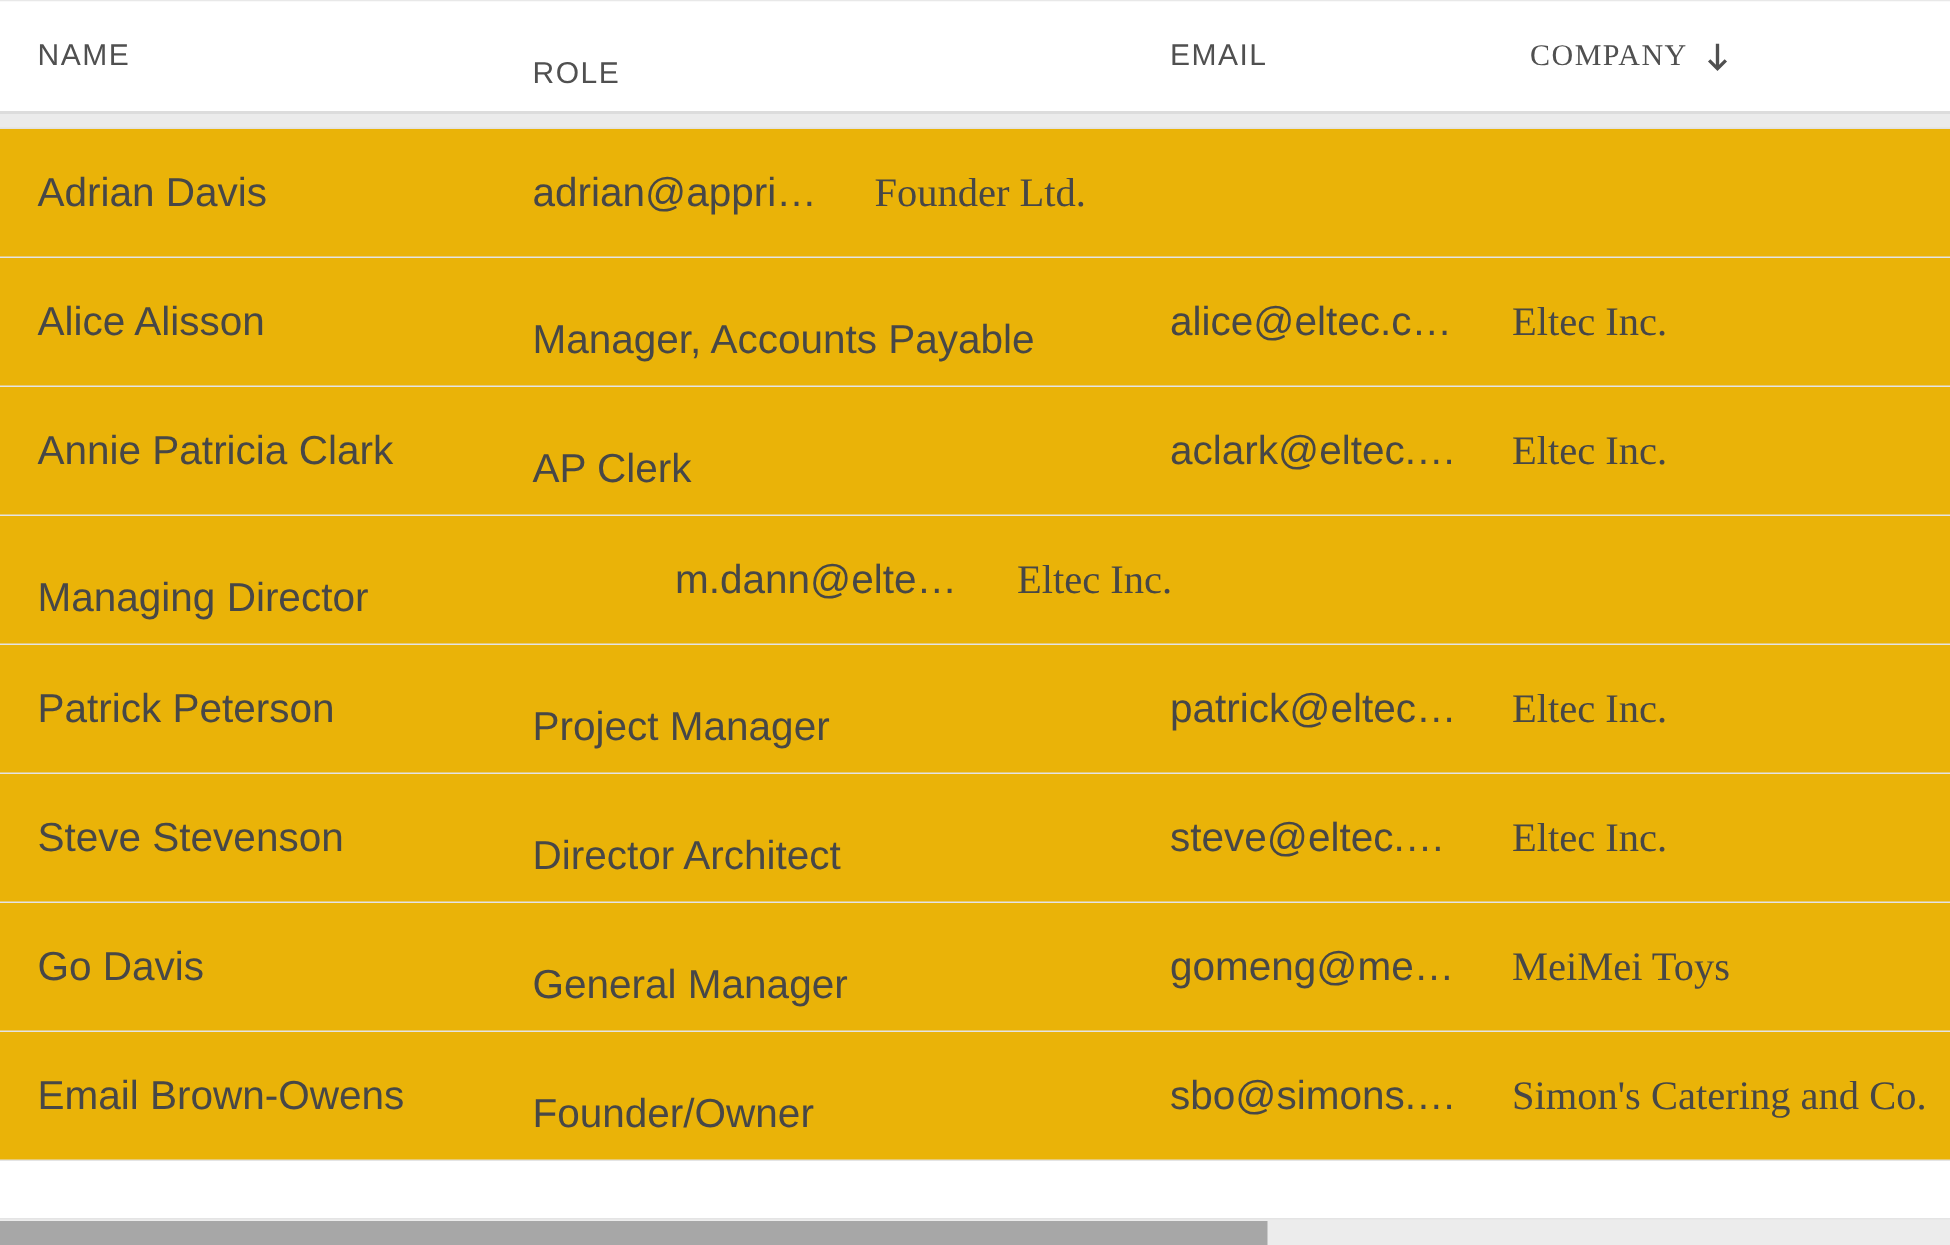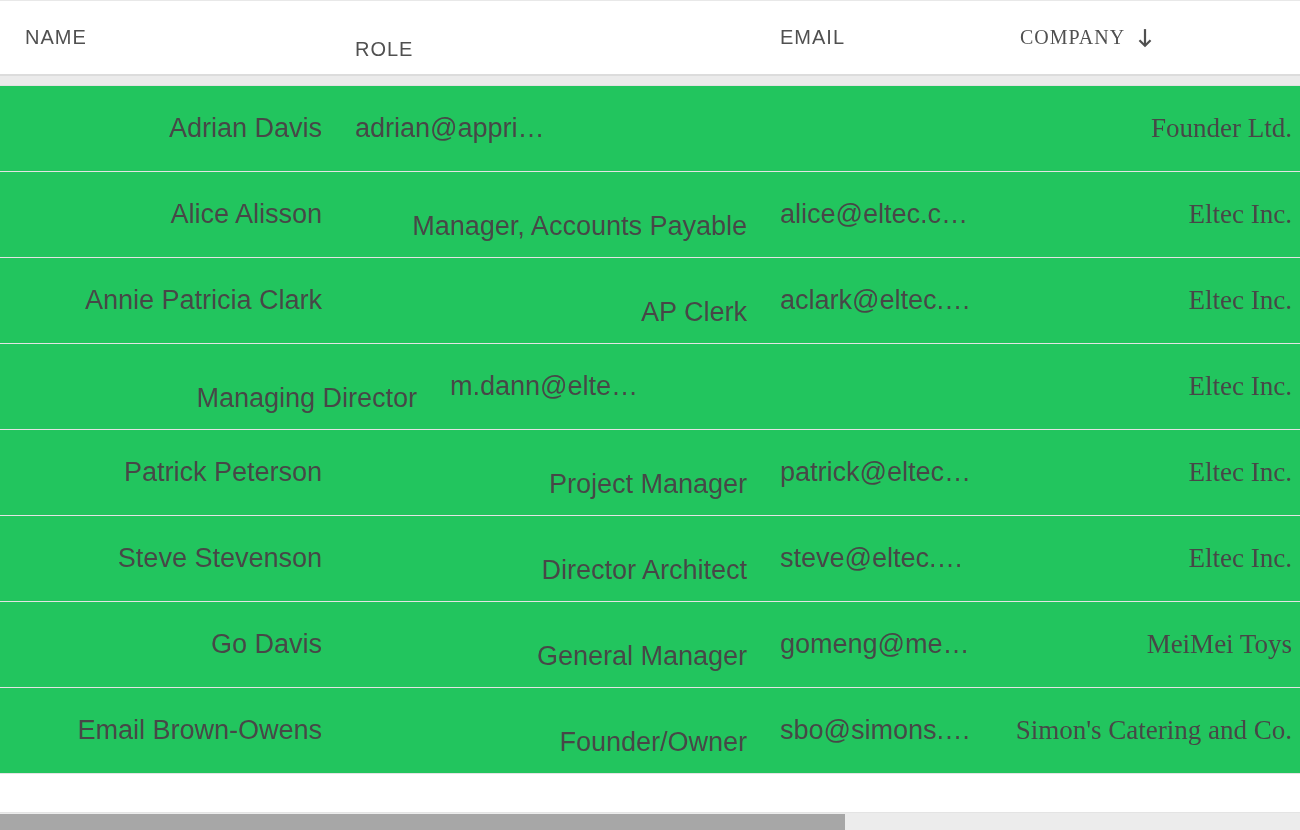--- a/index.html
+++ b/index.html
@@ -14,21 +14,20 @@
       font-family: "Helvetica Neue", Helvetica, Arial, sans-serif;
       background: #fff;
       color: #3f3f3f;
     }
     .table-container {
       width: 100%;
       height: 100%;
       display: flex;
       flex-direction: column;
       border-top: 1px solid #e8e8e8;
-      text-align: right;
     }
     .header-row {
       display: flex;
       height: 75px;
       align-items: center;
       border-bottom: 2px solid #dcdcdc;
       background: #fff;
     }
     .header-gap {
       height: 10px;
@@ -58,21 +57,21 @@
     }
     .data-rows {
       flex: 1;
       overflow: hidden;
     }
     .data-row {
       display: flex;
       height: 86px;
       align-items: center;
       border-bottom: 1px solid #e4e4e4;
-      background: #22c55e;
+      background: #eab308;
     }
     .data-cell {
       padding: 0 8px 0 25px;
       font-size: 27px;
       font-weight: 400;
       color: #474747;
       white-space: nowrap;
       overflow: hidden;
       text-overflow: ellipsis;
     }

